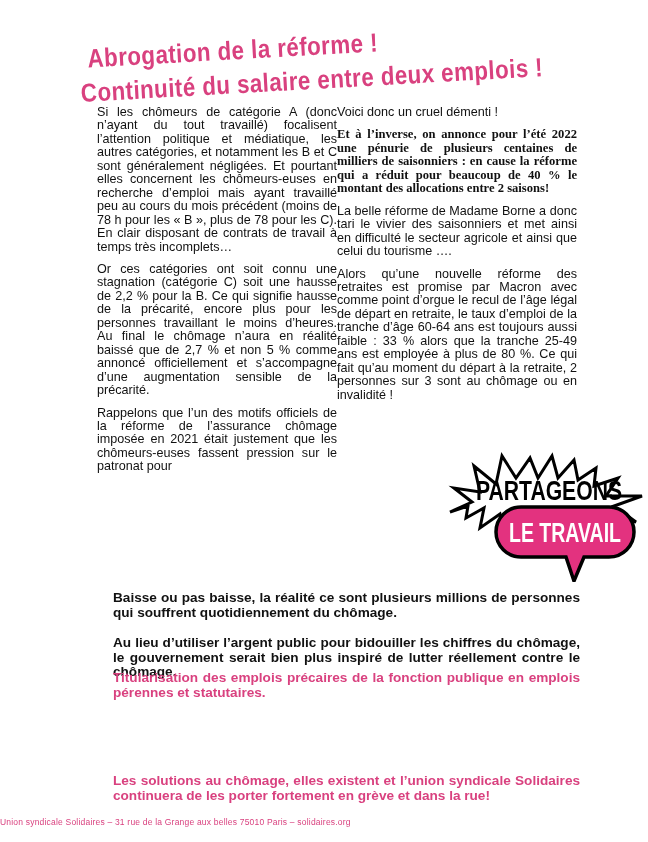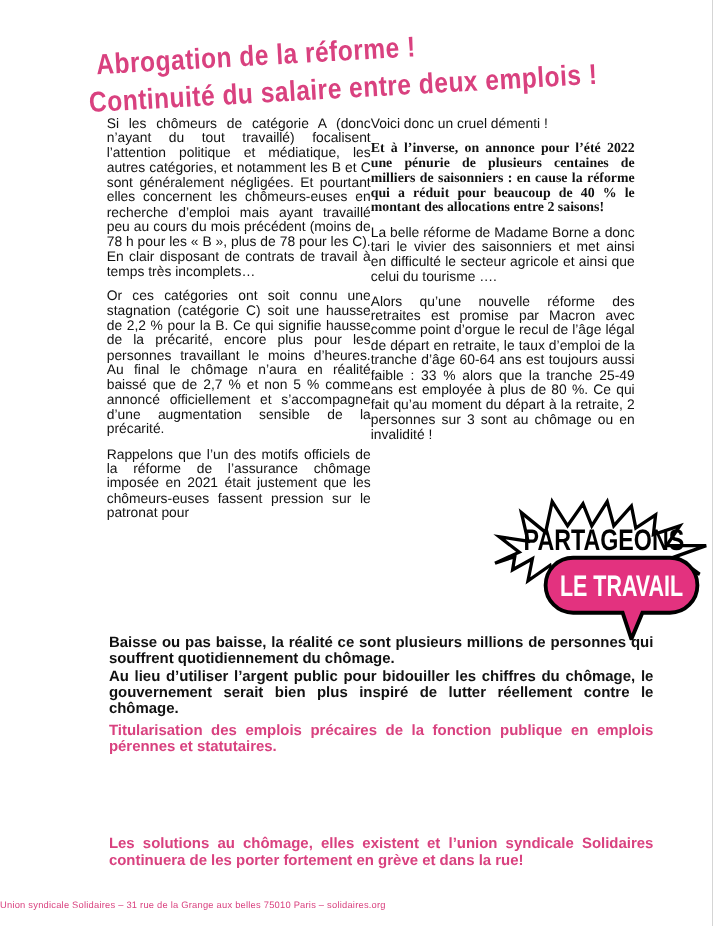--- a/index.html
+++ b/index.html
@@ -44,21 +44,21 @@
   .col p.bold{font-weight:bold;font-family:Liberation Serif, serif;}
   
   .badge{position:absolute;left:444px;top:450px;width:200px;height:132px;z-index:5;}
   .badge svg{display:block;width:100%;height:100%;}
   
   .block{
     position:absolute;left:97px;width:499px;
     font-weight:bold;text-align:justify;
     font-size:13.6px;line-height:14.6px;
   }
-  .block p{margin:2px;}
+  .block p{margin:16px;}
   .conclusion{top:575px;color:var(--body-text);}
   .demands{top:655px;color:var(--pink-text);}
   .closing{top:758px;color:var(--pink-text);}
   
   .footer{
     position:absolute;left:0;top:817px;width:100%;
     color:var(--pink-text);
     font-size:8.5px;
     letter-spacing:0.2px;
   }

